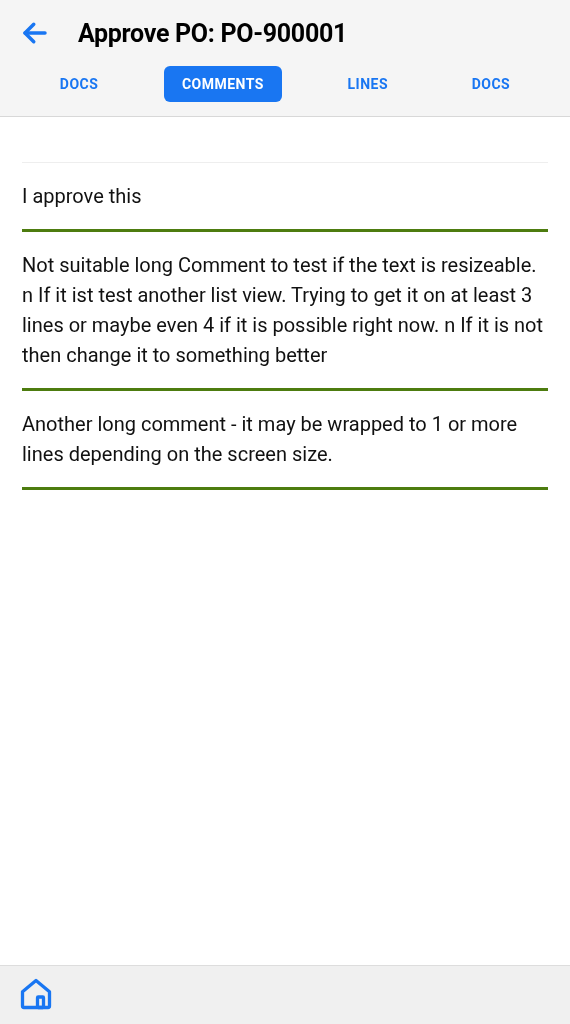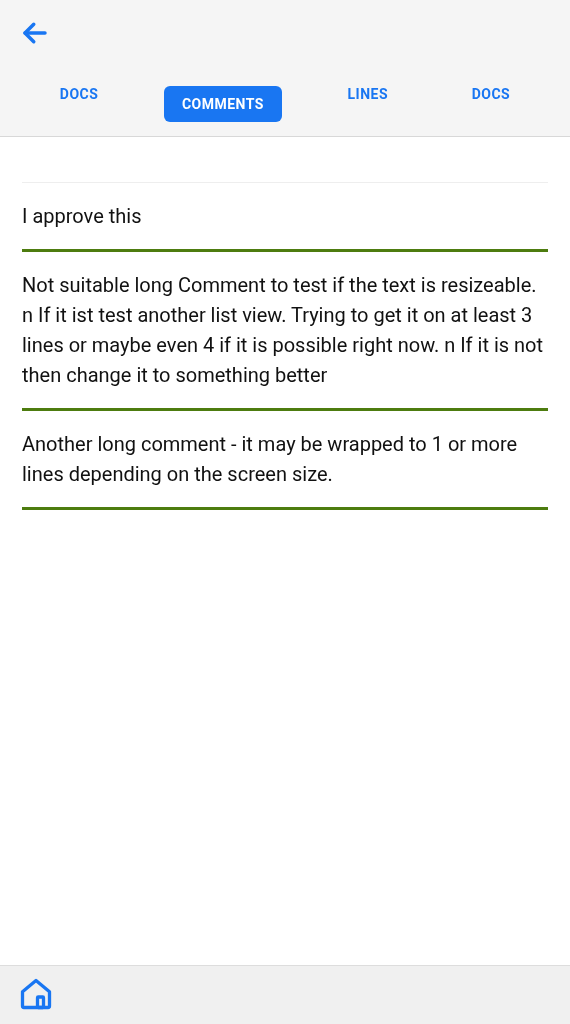--- a/index.html
+++ b/index.html
@@ -48,21 +48,20 @@
       font-weight: 700;
       color: #1976f2;
       cursor: pointer;
       padding: 10px 18px;
       border-radius: 6px;
       letter-spacing: 0.5px;
     }
     .tab.active {
       background: #1976f2;
       color: #fff;
-      margin-top: 20px;
     }
     .content {
       flex: 1;
       background: #fff;
       overflow-y: auto;
     }
     .comments-list {
       padding: 0 22px;
     }
     .spacer-top {
@@ -93,20 +92,21 @@
 </head>
 <body>
 
 <div class="header">
   <span class="back-arrow">
     <svg width="30" height="30" viewBox="0 0 24 24" fill="none" stroke="currentColor" stroke-width="2.8" stroke-linecap="round" stroke-linejoin="round">
       <line x1="20" y1="12" x2="4" y2="12"></line>
       <polyline points="11 5 4 12 11 19"></polyline>
     </svg>
   </span>
+  <h1 class="page-title">Approve PO: PO-900001</h1>
 </div>
 
 <div class="tabs">
   <div class="tab">DOCS</div>
   <div class="tab active">COMMENTS</div>
   <div class="tab">LINES</div>
   <div class="tab">DOCS</div>
 </div>
 
 <div class="content">

